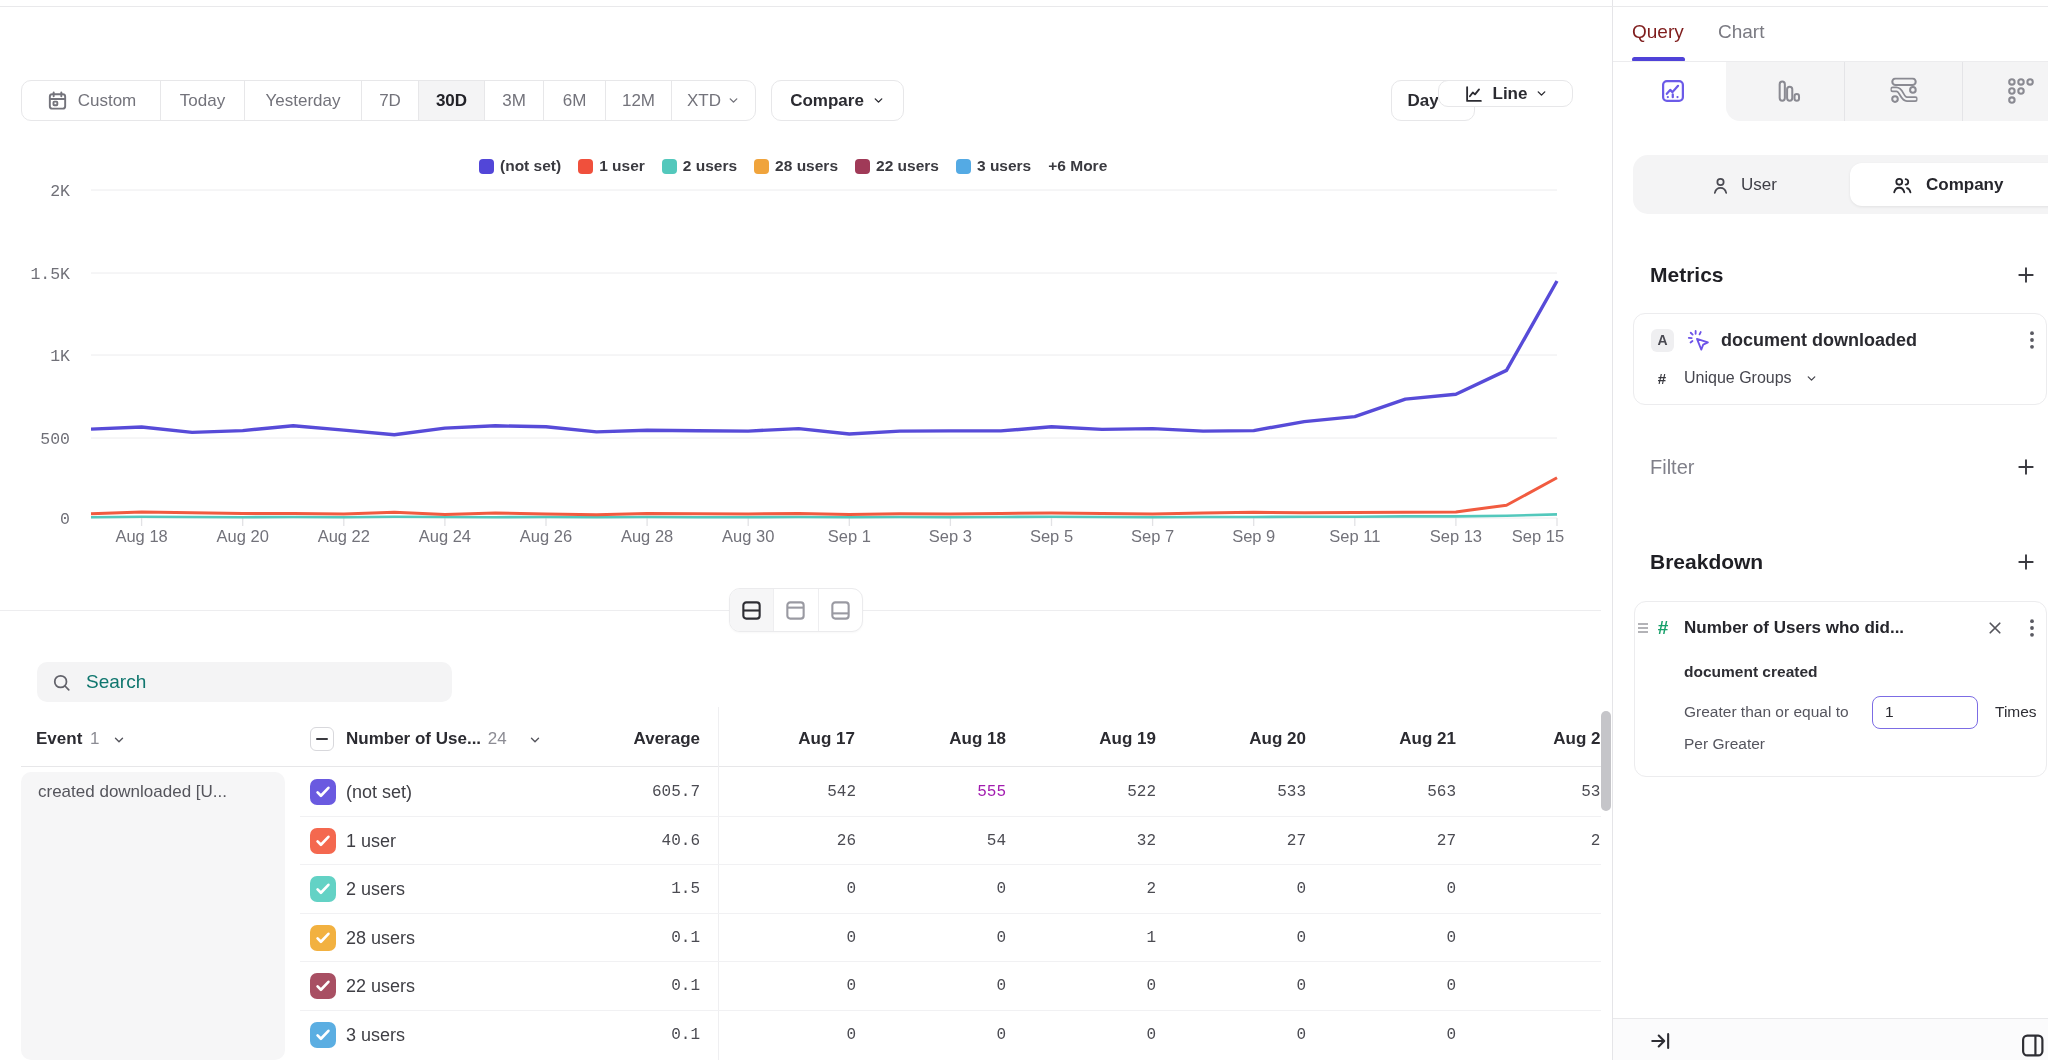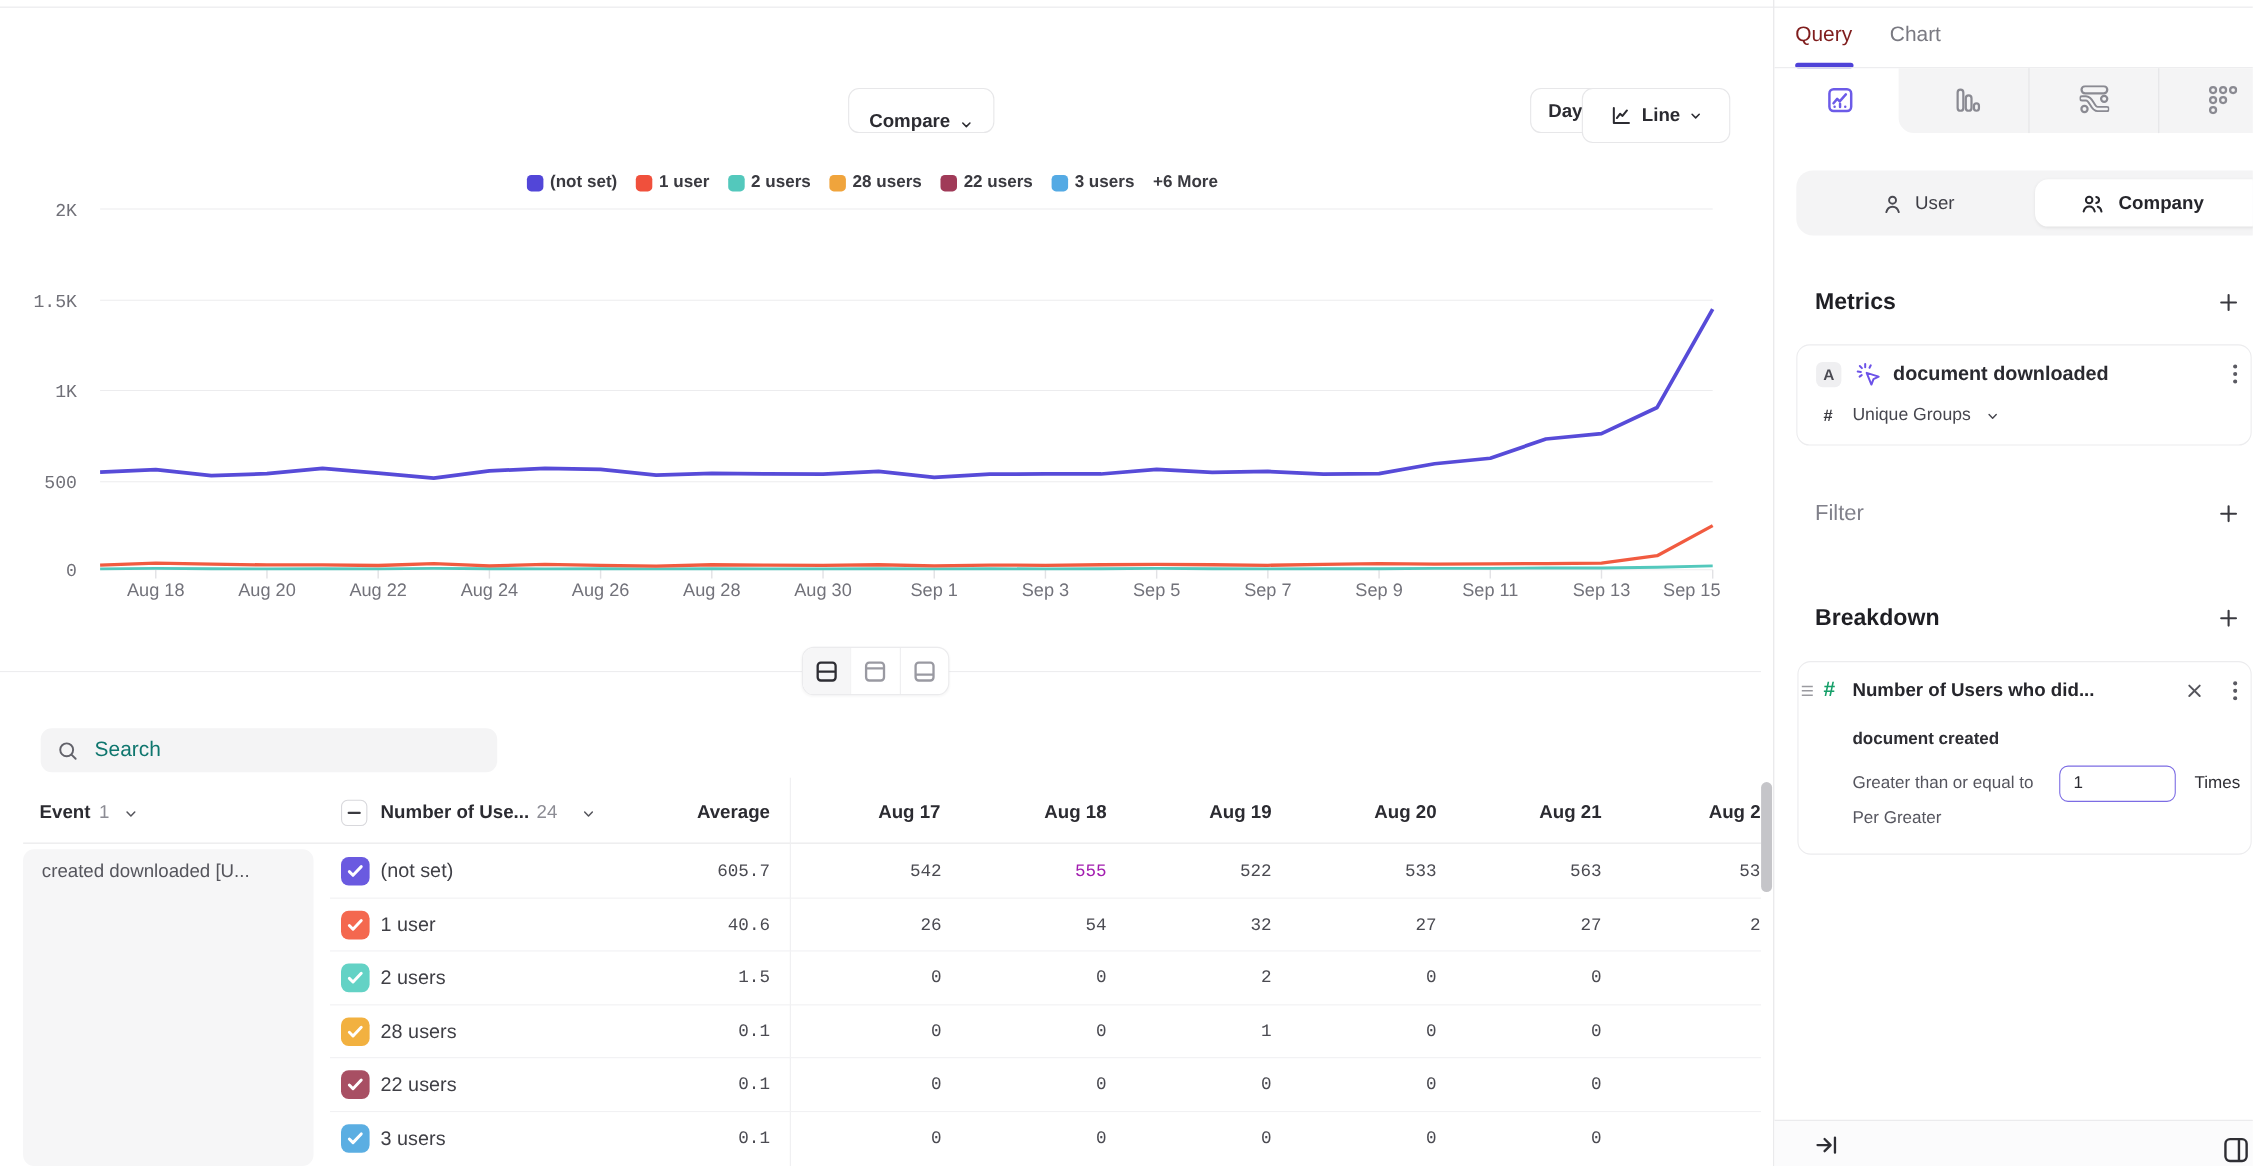--- a/index.html
+++ b/index.html
@@ -11,29 +11,50 @@
   .cc { position:absolute; transform:translate(-50%,-50%); white-space:nowrap; }
   .mono { font-family:"Liberation Mono", monospace; }
   svg { display:block; }
 </style>
 </head>
 <body>
 <div class="abs" style="left:0;top:6px;width:2048px;height:1px;background:#e9e9eb;z-index:5;"></div>
 
 <div class="abs" style="left:0;top:0;width:1601px;height:1060px;overflow:hidden;">
 
-<div class="abs" style="left:771px;top:80px;width:133px;height:41px;border:1px solid #e7e7e9;border-radius:10px;background:#fff;display:flex;align-items:flex-end;justify-content:center;gap:8px;font-size:17px;font-weight:700;color:#2b2b31;">Compare
+<div class="abs" style="left:21px;top:80px;width:735px;height:41px;border:1px solid #e7e7e9;border-radius:10px;background:#fff;display:flex;align-items:stretch;overflow:hidden;">
+  <div style="width:139px;border-right:1px solid #e7e7e9;display:flex;align-items:center;justify-content:center;gap:9px;color:#73737b;font-size:17px;">
+    <svg width="23" height="23" viewBox="0 0 24 24" fill="none" stroke="#73737b" stroke-width="2" stroke-linecap="round" stroke-linejoin="round">
+          <rect x="4" y="5.5" width="16" height="15" rx="2.5"></rect>
+          <path d="M8 3.5v4M16 3.5v4M4 10.5h16"></path>
+          <rect x="7.8" y="13.2" width="4" height="3.8" rx="0.8"></rect>
+        </svg>
+    <span>Custom</span>
+      </div>
+  <div style="width:84px;border-right:1px solid #e7e7e9;display:flex;align-items:center;justify-content:center;color:#73737b;font-size:17px;">Today</div>
+  <div style="width:117px;border-right:1px solid #e7e7e9;display:flex;align-items:center;justify-content:center;color:#73737b;font-size:17px;">Yesterday</div>
+  <div style="width:57px;border-right:1px solid #e7e7e9;display:flex;align-items:center;justify-content:center;color:#73737b;font-size:17px;">7D</div>
+  <div style="width:66px;border-right:1px solid #e7e7e9;display:flex;align-items:center;justify-content:center;color:#222228;font-size:17px;font-weight:700;background:#f4f4f5;">30D</div>
+  <div style="width:59px;border-right:1px solid #e7e7e9;display:flex;align-items:center;justify-content:center;color:#73737b;font-size:17px;">3M</div>
+  <div style="width:62px;border-right:1px solid #e7e7e9;display:flex;align-items:center;justify-content:center;color:#73737b;font-size:17px;">6M</div>
+  <div style="width:66px;border-right:1px solid #e7e7e9;display:flex;align-items:center;justify-content:center;color:#73737b;font-size:17px;">12M</div>
+  <div style="flex:1;display:flex;align-items:center;justify-content:center;gap:6px;color:#73737b;font-size:17px;">XTD
+    <svg width="13" height="13" viewBox="0 0 24 24" fill="none" stroke="#73737b" stroke-width="2.6" stroke-linecap="round" stroke-linejoin="round">
+          <path d="M6 9l6 6 6-6"></path>
+        </svg></div>
+</div>
+<div class="abs" style="left:771px;top:80px;width:133px;height:41px;border:1px solid #e7e7e9;border-radius:10px;background:#fff;display:flex;align-items:center;justify-content:center;gap:8px;font-size:17px;font-weight:700;color:#2b2b31;">Compare
   <svg width="13" height="13" viewBox="0 0 24 24" fill="none" stroke="#2b2b31" stroke-width="2.6" stroke-linecap="round" stroke-linejoin="round">
         <path d="M6 9l6 6 6-6"></path>
       </svg></div>
 <div class="abs" style="left:1391px;top:80px;width:84px;height:41px;border:1px solid #e7e7e9;border-radius:10px;background:#fff;display:flex;align-items:center;justify-content:center;gap:7px;font-size:17px;font-weight:700;color:#2b2b31;">Day
   <svg width="13" height="13" viewBox="0 0 24 24" fill="none" stroke="#2b2b31" stroke-width="2.6" stroke-linecap="round" stroke-linejoin="round">
         <path d="M6 9l6 6 6-6"></path>
       </svg></div>
-<div class="abs" style="left:1438px;top:80px;width:135px;height:50px;border:1px solid #e7e7e9;border-radius:10px;background:#fff;display:flex;align-items:center;justify-content:center;gap:8px;font-size:17px;font-weight:700;color:#2b2b31;">
+<div class="abs" style="left:1438px;top:80px;width:135px;height:27px;border:1px solid #e7e7e9;border-radius:10px;background:#fff;display:flex;align-items:center;justify-content:center;gap:8px;font-size:17px;font-weight:700;color:#2b2b31;">
   <svg width="22" height="22" viewBox="0 0 24 24" fill="none" stroke="#2b2b31" stroke-width="2" stroke-linecap="round" stroke-linejoin="round">
         <path d="M4.5 4.5v15h15"></path>
         <path d="M7.5 14.5l3.2-4.2 2.4 2.1 4.4-5.4"></path>
       </svg>
   Line
   <svg width="13" height="13" viewBox="0 0 24 24" fill="none" stroke="#2b2b31" stroke-width="2.6" stroke-linecap="round" stroke-linejoin="round">
         <path d="M6 9l6 6 6-6"></path>
       </svg></div>
 
 <div class="abs" style="left:479px;top:158px;height:16px;display:flex;align-items:center;font-size:15.5px;font-weight:700;color:#3a3a40;">

